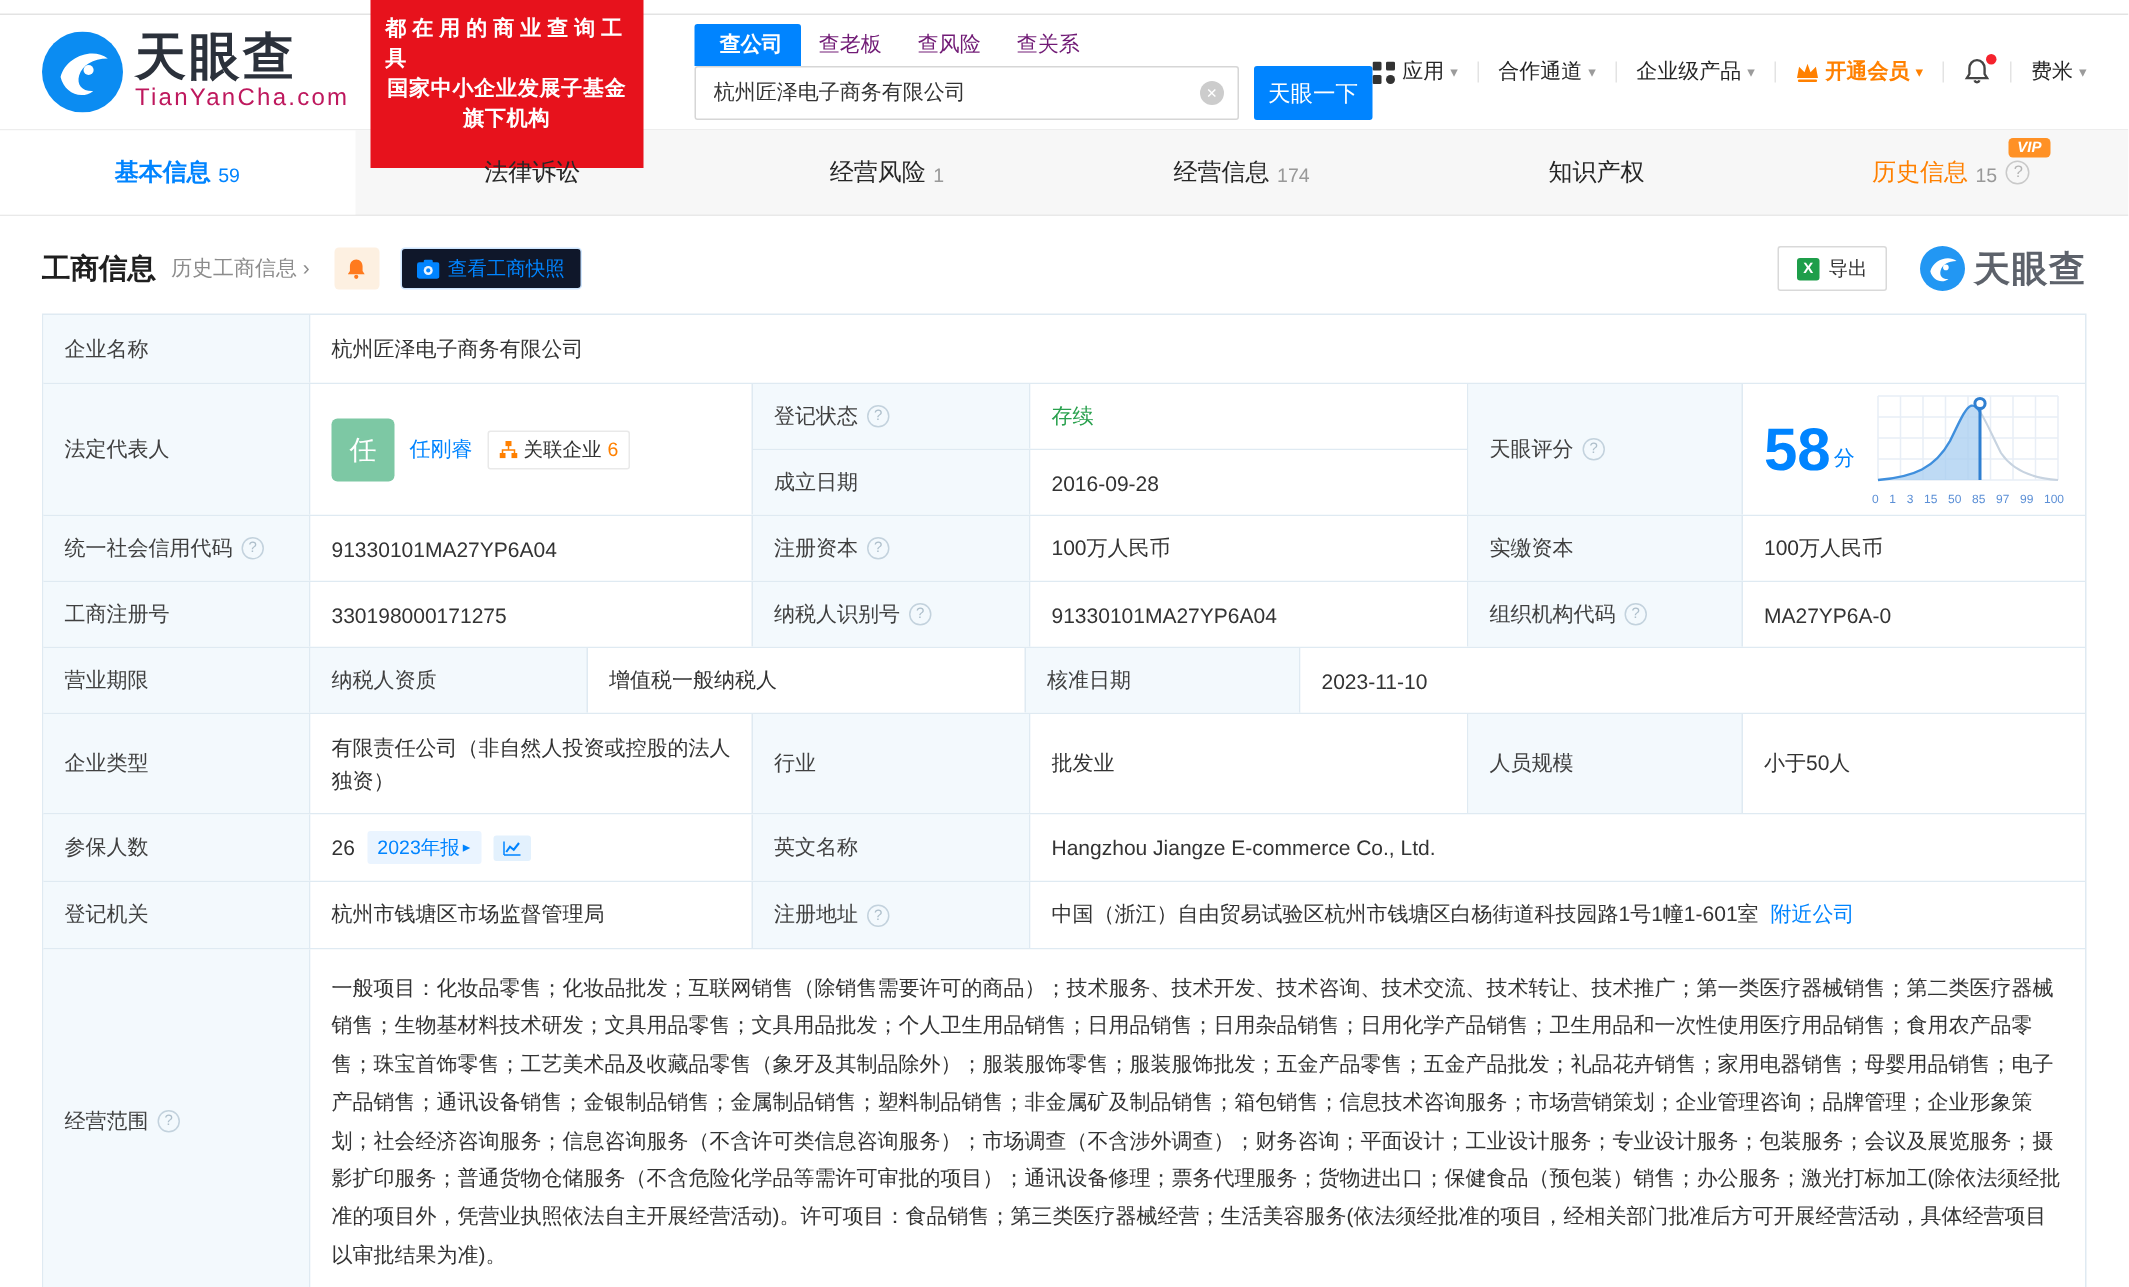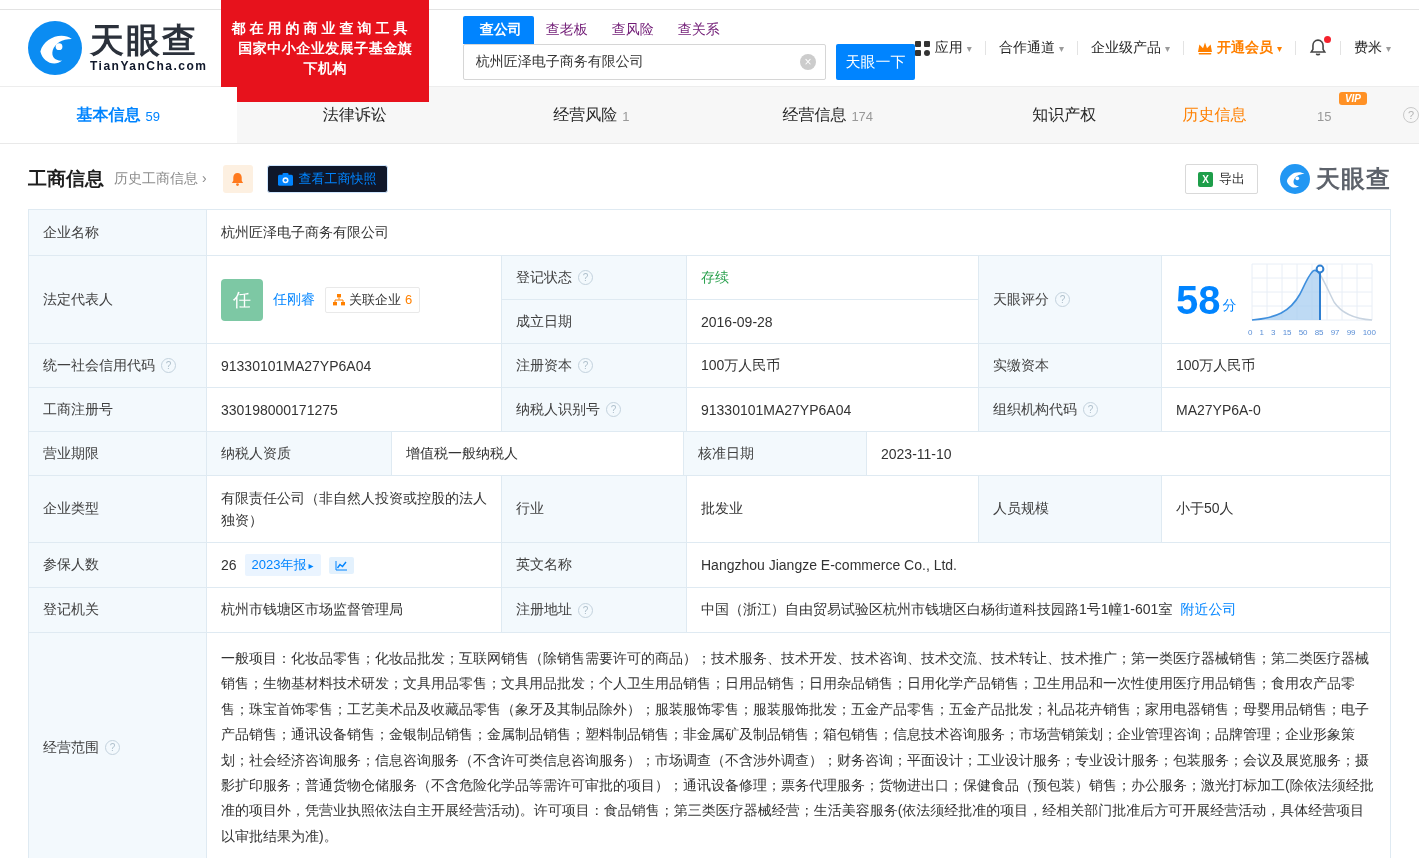--- a/index.html
+++ b/index.html
@@ -6,21 +6,21 @@
   html,body { width: 1419px; height: 858px; background:#fff; overflow:hidden;
     font-family:"Liberation Sans","DejaVu Sans",sans-serif; color:#333; }
   .topline { height:10px; border-bottom:1px solid #e3e3e3; }
 
   
   .header { height:77px; display:flex; align-items:center; padding:0 28px; border-bottom:1px solid #ededed; background:#fff; }
   .logo { display:flex; align-items:center; }
   .logo-swirl { width:54px; height:54px; flex:0 0 auto; }
   .logo-txt { margin-left:8px; }
   .logo-title { font-size:34px; font-weight:bold; color:#2b313b; letter-spacing:2px; line-height:34px;}
-  .logo-domain { font-size:12px; color:#0f172a; letter-spacing:1.5px; margin-top:2px;font-weight:bold; }
+  .logo-domain { font-size:16px; color:#be185d; letter-spacing:1.5px; margin-top:2px; }
   .slogan { margin-left:14px; background:#e7121c; color:#ffffff; padding:24px 10px; line-height:20px; font-size:14px; font-weight:bold; }
   .slogan .l1 { letter-spacing:4px; }
   .slogan .l2 { letter-spacing:0.5px;text-align:center; }
 
   .search { margin-left:34px; width:452px; }
   .search-tabs { display:flex; align-items:flex-end; height:28px; }
   .search-tab { font-size:14px; color:#701a75; padding:5px 12px; cursor:pointer; }
   .search-tab.active { background:#0084ff; color:#fff; font-weight:bold; border-radius:2px 2px 0 0;padding-left:17px; }
   .search-row { display:flex; }
   .search-box { position:relative; width:368px; }
@@ -36,21 +36,21 @@
   .vip-link .caret { color:#ff8000; }
   .bell-wrap { position:relative; cursor:pointer; display:flex; }
   .red-dot { position:absolute; top:-3px; right:-4px; width:7px; height:7px; border-radius:50%; background:#f5222d; }
 
   
   .tabbar { height:57px; background:#f7f7f7; display:flex; border-bottom:1px solid #e9e9e9; }
   .tab { flex:1; display:flex; align-items:center; justify-content:center; font-size:16px; color:#262626; cursor:pointer; position:relative; }
   .tab .cnt { font-size:13px; color:#999; margin-left:5px; margin-top:2px; }
   .tab.active { background:#fff; color:#0084ff; font-weight:bold; }
   .tab.active .cnt { color:#0084ff; font-weight:normal; }
-  .tab.orange { color:#ff8000;justify-content:space-between; }
+  .tab.orange { color:#ff8000; }
   .vip-badge { position:absolute; top:5px; right:52px; background:#ff9125; color:#fff; font-size:10px; font-style:italic; font-weight:bold; padding:1px 6px; border-radius:3px; }
   .qmark { width:16px; height:16px; border:1px solid #c9c9c9; color:#b5b5b5; border-radius:50%; font-size:11px; line-height:14px; text-align:center; margin-left:6px; font-weight:normal;}
 
   
   .toolbar { margin:0 28px; padding:19px 0 14px; display:flex; align-items:center; }
   .sec-title { font-size:19px; font-weight:bold; color:#1f1f1f; }
   .hist-link { margin-left:10px; font-size:14px; color:#8c8c8c; cursor:pointer; }
   .chip-bell { margin-left:16px; width:30px; height:28px; background:#fdf0e1; border-radius:3px; display:flex; align-items:center; justify-content:center; cursor:pointer; }
   .chip-snap { margin-left:14px; height:28px; padding:0 10px; background:#0f172a; border:1px solid #cfe6ff; border-radius:3px; display:flex; align-items:center; font-size:13px; color:#0084ff; cursor:pointer; }
   .chip-snap svg { margin-right:6px; }

